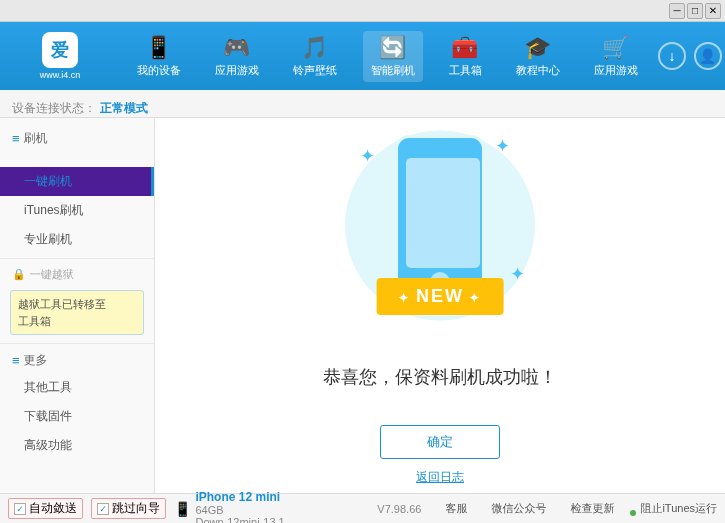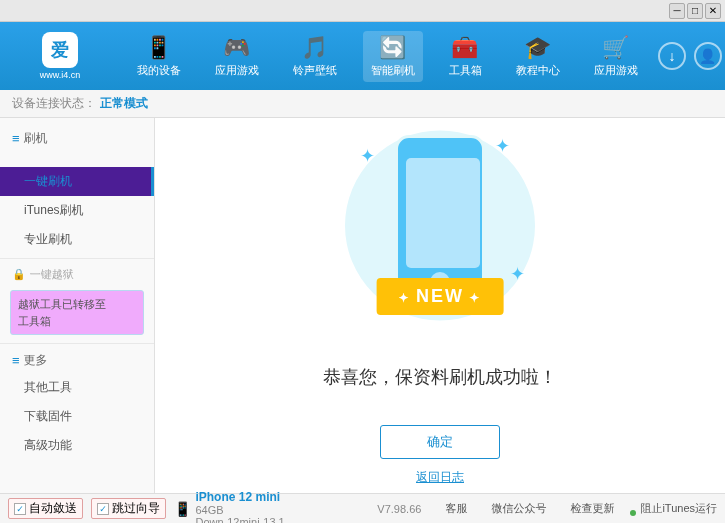--- a/index.html
+++ b/index.html
@@ -68,21 +68,21 @@
       border-radius: 50%;
       display: flex; align-items: center; justify-content: center;
       color: white; cursor: pointer; font-size: 14px;
     }
 
     
     .status-bar {
       height: 28px;
       background: #f5f5f5;
       border-bottom: 1px solid #ddd;
-      display: flex; align-items: center;
+      display: flex; align-items: flex-end;
       padding: 0 12px;
       font-size: 12px; color: #555;
     }
     .status-label { color: #888; }
     .status-value { color: #1a8fd1; font-weight: bold; margin-left: 4px; }
 
     
     .main {
       display: flex;
       height: calc(523px - 22px - 68px - 28px - 30px);
@@ -114,21 +114,21 @@
       margin-top: 16px;
     }
     .sidebar-divider { height: 1px; background: #e8e8e8; margin: 4px 0; }
     .sidebar-sub-section {
       display: flex; align-items: center;
       padding: 4px 12px;
       color: #aaa; font-size: 11px;
     }
     .sidebar-note-box {
       margin: 4px 10px;
-      background: #f0abfc;
+      background: #fef9c3;
       border: 1px solid #b8d8f0;
       border-radius: 3px;
       padding: 5px 7px;
       font-size: 11px; color: #555; line-height: 1.5;
     }
 
     
     .content {
       flex: 1;
       display: flex; align-items: center; justify-content: center;

